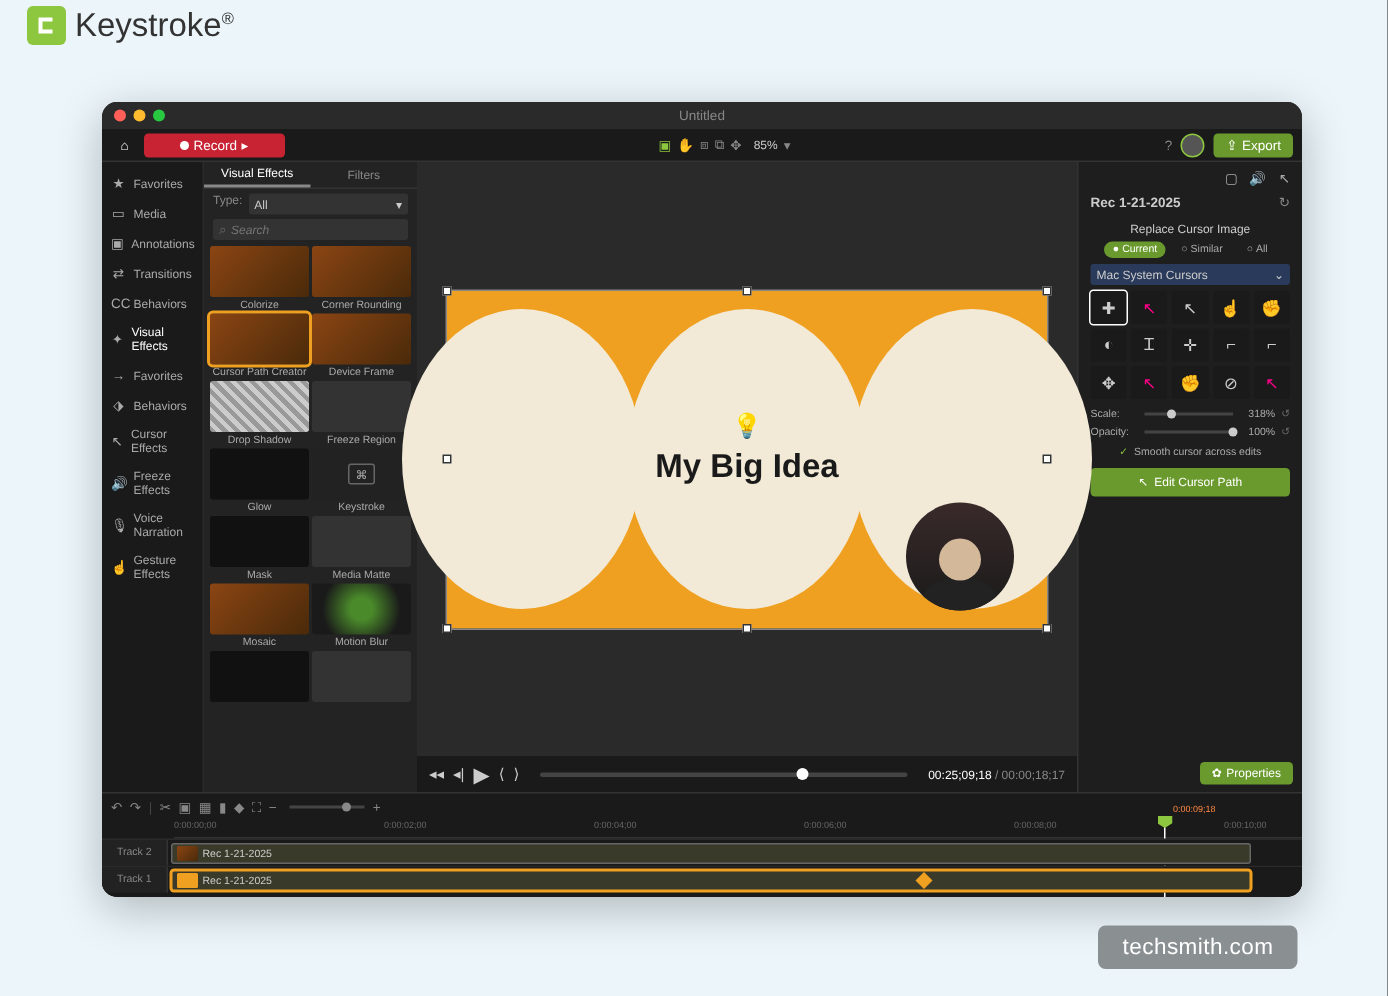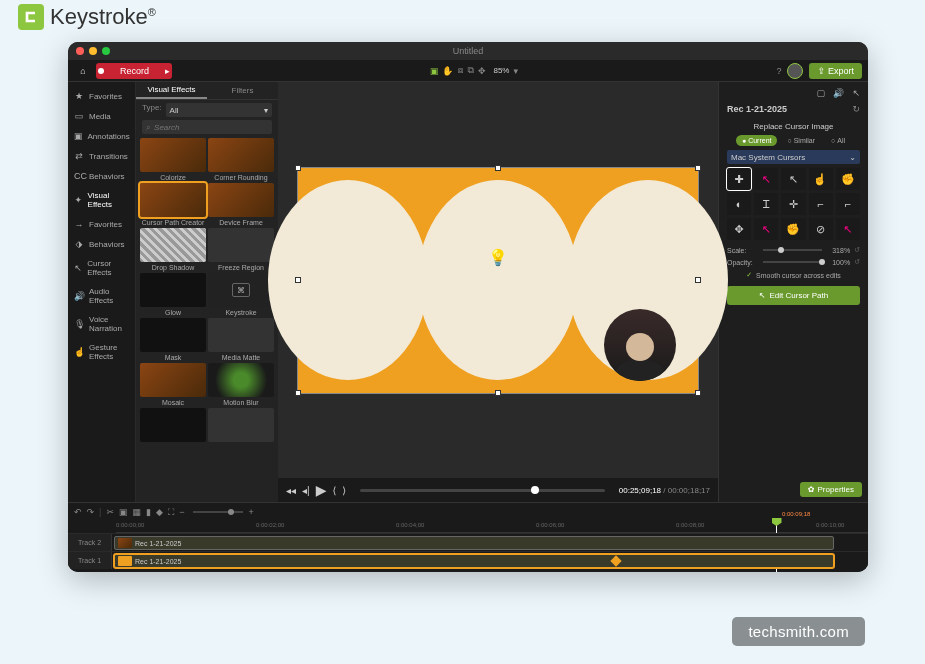--- a/index.html
+++ b/index.html
@@ -3,30 +3,30 @@
 <meta charset="utf-8">
 <style>
 * { margin: 0; padding: 0; box-sizing: border-box; font-family: -apple-system, BlinkMacSystemFont, "Segoe UI", Arial, sans-serif; }
 body { background: #ebf5fa; width: 925px; height: 664px; overflow: hidden; position: relative; }
 .logo-bar { position: absolute; top: 4px; left: 18px; display: flex; align-items: center; gap: 6px; }
 .logo-mark { width: 26px; height: 26px; background: #8dc63f; border-radius: 4px; display: flex; align-items: center; justify-content: center; }
 .logo-mark svg { width: 16px; height: 16px; }
 .logo-text { font-size: 22px; font-weight: 400; color: #333; }
 .logo-reg { font-size: 11px; vertical-align: super; }
 
-.app-window { position: absolute; top: 42px; left: 68px; width: 800px; height: 530px; background: #1a1a1a; border-radius: 10px; overflow: hidden; box-shadow: 0 8px 30px rgba(0,0,0,0.25); color: #ccc; font-size: 9px; }
+.app-window { position: absolute; top: 68px; left: 68px; width: 800px; height: 530px; background: #1a1a1a; border-radius: 10px; overflow: hidden; box-shadow: 0 8px 30px rgba(0,0,0,0.25); color: #ccc; font-size: 9px; }
 .titlebar { height: 18px; background: #2a2a2a; display: flex; align-items: center; position: relative; }
 .traffic { display: flex; gap: 5px; margin-left: 8px; }
 .dot { width: 8px; height: 8px; border-radius: 50%; }
 .dot.red { background: #ff5f57; } .dot.yellow { background: #febc2e; } .dot.green { background: #28c840; }
 .title-text { position: absolute; left: 50%; transform: translateX(-50%); color: #888; font-size: 9px; }
 
 .toolbar { height: 22px; background: #1a1a1a; border-bottom: 1px solid #333; display: flex; align-items: center; padding: 0 6px; }
 .home-btn { width: 18px; height: 16px; display: flex; align-items: center; justify-content: center; color: #fff; }
-.record-btn { background: #c82333; color: #fff; height: 16px; padding: 0 2px; border-radius: 3px; display: flex; align-items: center; gap: 16px; font-size: 9px; margin-left: 4px; }
+.record-btn { background: #c82333; color: #fff; height: 16px; padding: 0 24px; border-radius: 3px; display: flex; align-items: center; gap: 3px; font-size: 9px; margin-left: 4px; }
 .record-dot { width: 6px; height: 6px; background: #fff; border-radius: 50%; }
 .toolbar-center { margin-left: auto; margin-right: auto; display: flex; align-items: center; gap: 4px; }
 .tc-icon { color: #8dc63f; font-size: 9px; }
 .tc-gray { color: #888; font-size: 9px; }
 .zoom-pct { color: #ccc; font-size: 8px; margin-left: 4px; }
 .toolbar-right { display: flex; align-items: center; gap: 6px; }
 .avatar-small { width: 16px; height: 16px; background: #555; border-radius: 50%; border: 1px solid #8dc63f; }
 .export-btn { background: #6a9a2d; color: #fff; height: 16px; padding: 0 8px; border-radius: 3px; font-size: 9px; display: flex; align-items: center; gap: 3px; }
 
 .main-row { display: flex; height: 420px; }
@@ -210,21 +210,21 @@
         <div class="sb-item">
           <span class="icn">⬗</span>
           <span>Behaviors</span>
         </div>
         <div class="sb-item">
           <span class="icn">↖</span>
           <span>Cursor Effects</span>
         </div>
         <div class="sb-item">
           <span class="icn">🔊</span>
-          <span>Audio Effects</span>
+          <span>Freeze Effects</span>
         </div>
         <div class="sb-item">
           <span class="icn">🎙</span>
           <span>Voice Narration</span>
         </div>
         <div class="sb-item">
           <span class="icn">☝</span>
           <span>Gesture Effects</span>
         </div>
       </div>
@@ -309,20 +309,21 @@
         </div>
     </div>
 
     <div class="canvas-area">
       <div class="canvas-preview">
         <div class="preview-box">
           <div class="preview-blob blob1"></div>
           <div class="preview-blob blob2"></div>
           <div class="preview-blob blob3"></div>
           <div class="bulb">💡</div>
+          <div class="preview-title">My Big Idea</div>
           <div class="person-circ">
             <div class="person-body"></div>
               <div class="person-head"></div>
           </div>
           <div class="sel-handle" style="top:-3px;left:-3px"></div>
           <div class="sel-handle" style="top:-3px;left:50%;margin-left:-3px"></div>
           <div class="sel-handle" style="top:-3px;right:-3px"></div>
           <div class="sel-handle" style="top:50%;left:-3px;margin-top:-3px"></div>
           <div class="sel-handle" style="top:50%;right:-3px;margin-top:-3px"></div>
           <div class="sel-handle" style="bottom:-3px;left:-3px"></div>

